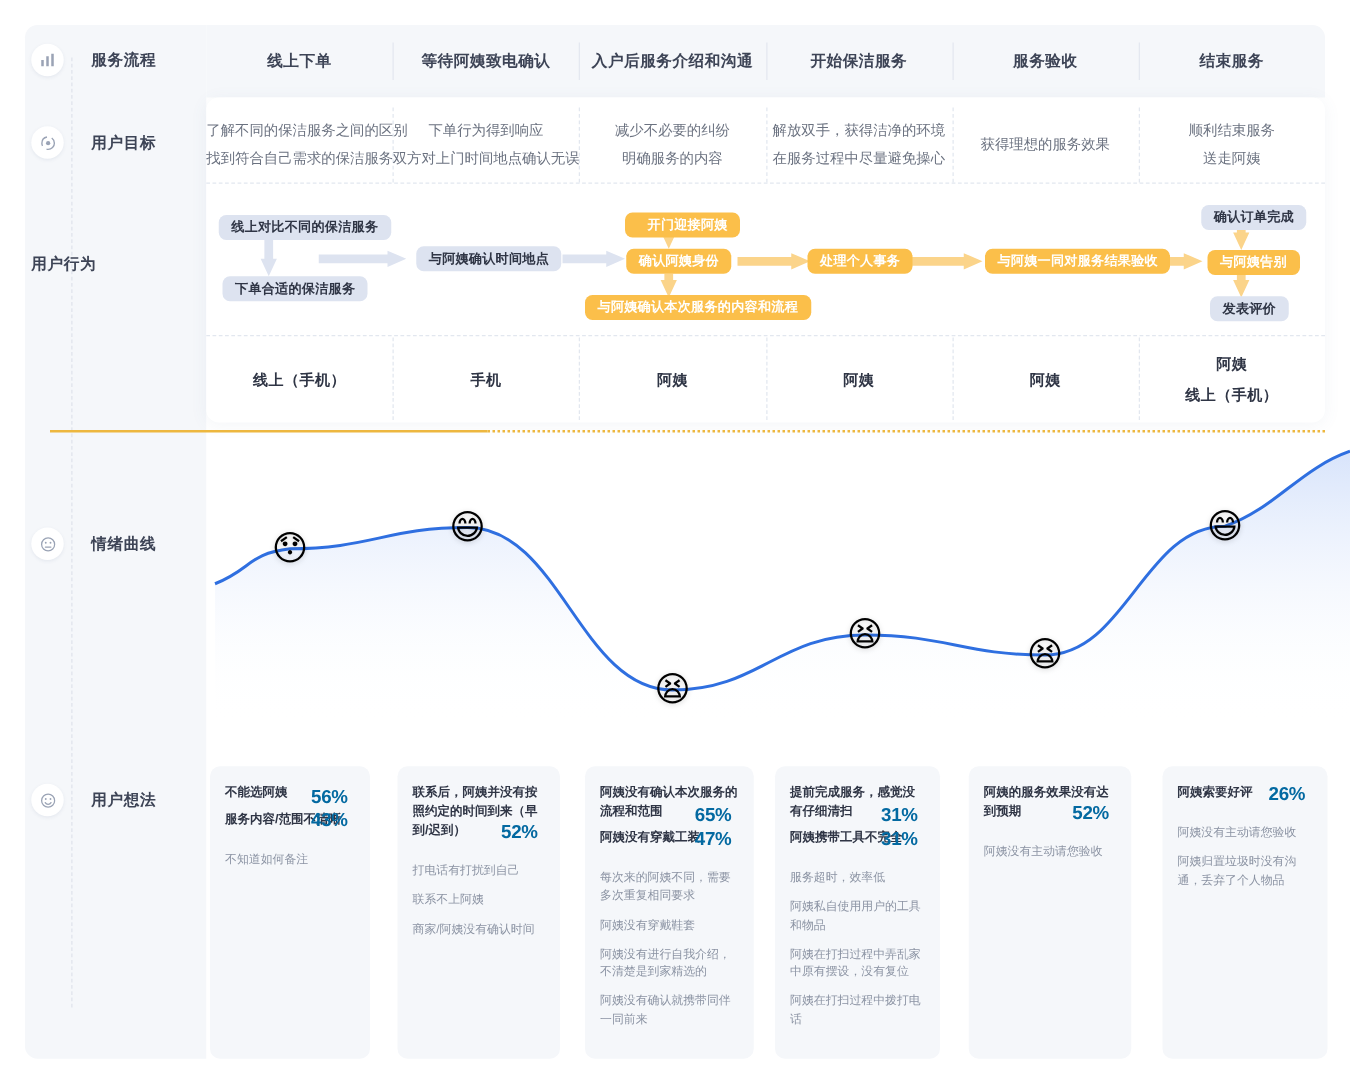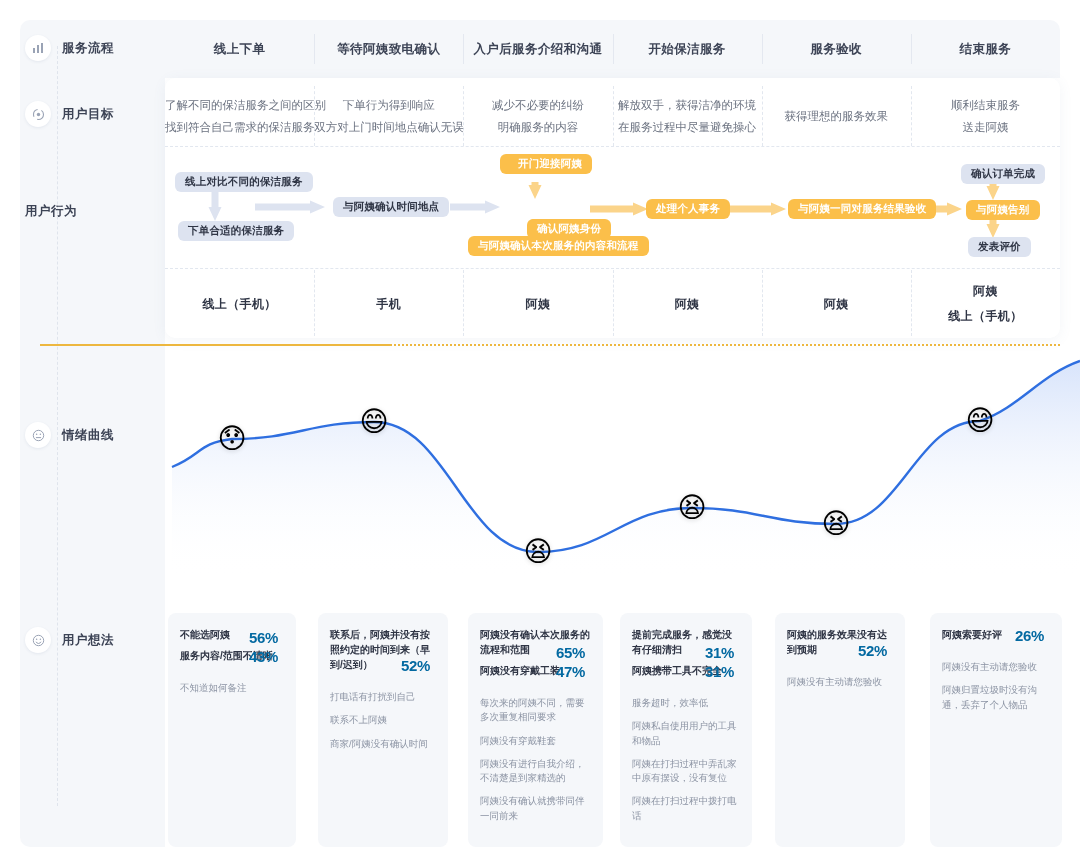--- a/index.html
+++ b/index.html
@@ -16,21 +16,21 @@
     position: absolute; left: 20px; top: 20px;
     width: 145px; height: 827px;
     background: #f5f7fa;
     border-radius: 10px 0 0 10px;
   }
   .rail-dash {
     position: absolute; left: 57px; top: 46px;
     width: 0; height: 760px;
     border-left: 1px dashed #dfe4ec;
   }
-  .rail-row { position: absolute; left: 0; width: 145px; display: flex; align-items: center; gap: 11px; padding-left: 25px; }
+  .rail-row { position: absolute; left: 0; width: 145px; display: flex; align-items: center; gap: 22px; padding-left: 25px; }
   .rail-ico {
     width: 26px; height: 26px; border-radius: 50%;
     background: #ffffff; flex: none;
     display: flex; align-items: center; justify-content: center;
     box-shadow: 0 1px 3px rgba(80,100,140,.10);
   }
   .rail-ico svg { display: block; }
   .rail-txt { font-size: 12.5px; font-weight: bold; color: #3d4456; letter-spacing: .5px; white-space: nowrap; }
 
   
@@ -227,22 +227,22 @@
       <path d="M425,127.5 L468,127.5 L468,124.5 L483,131 L468,137.5 L468,134.5 L425,134.5 Z" fill="#fbd48a"></path>
       <path d="M563,127.5 L606,127.5 L606,124.5 L621,131 L606,137.5 L606,134.5 L563,134.5 Z" fill="#fbd48a"></path>
       <path d="M747,127.5 L782,127.5 L782,124.5 L797,131 L782,137.5 L782,134.5 L747,134.5 Z" fill="#fbd48a"></path>
       <path d="M824.5,106 L831.5,106 L831.5,108 L834.5,108 L828,122 L821.5,108 L824.5,108 Z" fill="#fbd48a"></path>
       <path d="M824.5,142 L831.5,142 L831.5,146 L834.5,146 L828,160 L821.5,146 L824.5,146 Z" fill="#fbd48a"></path>
     </svg>
   <div id="chips">
       <div class="chip blue" style="left: 175px; top: 172px;">线上对比不同的保洁服务</div>
       <div class="chip blue" style="left: 178px; top: 221px;">下单合适的保洁服务</div>
       <div class="chip blue" style="left: 333px; top: 197px;">与阿姨确认时间地点</div>
-      <div class="chip orange" style="left: 500px; top: 154px; padding-left: 18px;">开门迎接阿姨</div>
-      <div class="chip orange" style="left: 527px; top: 199px; margin-top: 20px;">确认阿姨身份</div>
+      <div class="chip orange" style="left: 500px; top: 170px; padding-left: 18px;">开门迎接阿姨</div>
+      <div class="chip orange" style="left: 501px; top: 199px;">确认阿姨身份</div>
       <div class="chip orange" style="left: 468px; top: 236px;">与阿姨确认本次服务的内容和流程</div>
       <div class="chip orange" style="left: 646px; top: 199px;">处理个人事务</div>
       <div class="chip orange" style="left: 788px; top: 199px;">与阿姨一同对服务结果验收</div>
       <div class="chip blue" style="left: 961px; top: 164px;">确认订单完成</div>
       <div class="chip orange" style="left: 966px; top: 200px;">与阿姨告别</div>
       <div class="chip blue" style="left: 968px; top: 237px;">发表评价</div>
     </div>
 
   <div id="tp-cells">
       <div class="tp-cell" style="left: 165px; width: 149.167px;">

